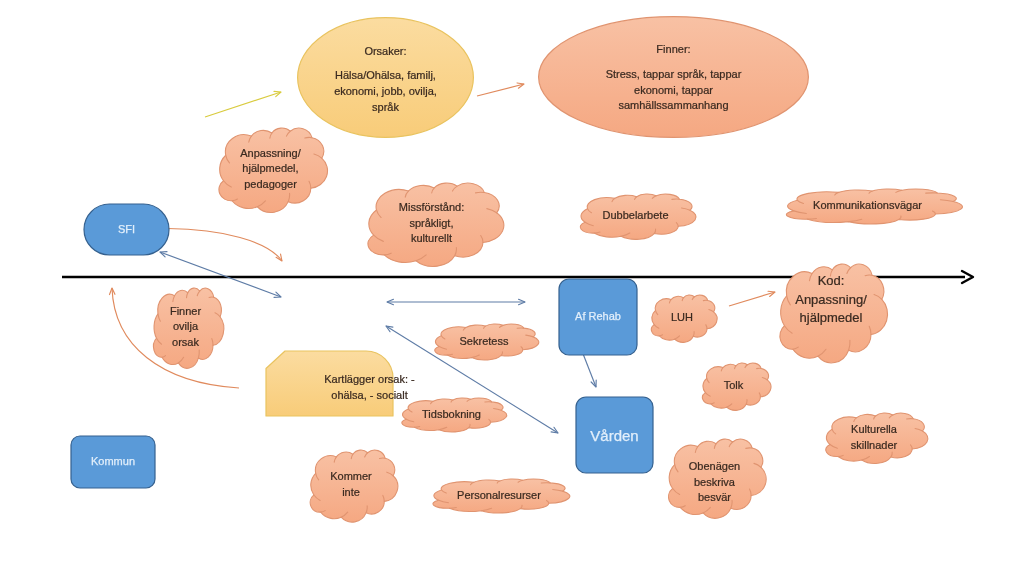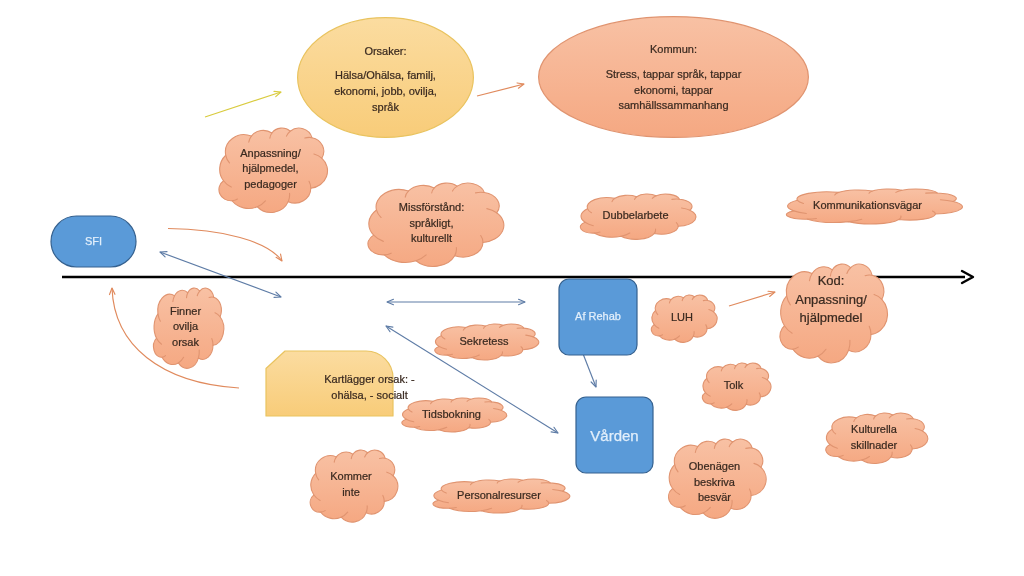--- a/index.html
+++ b/index.html
@@ -81,25 +81,25 @@
   <div class="shape" style="left: 538px; top: 16px; width: 271px; height: 122px;">
       <svg width="271" height="122" viewBox="0 0 271 122">
         <defs>
           <linearGradient id="g2" x1="0" y1="0" x2="0" y2="1">
             <stop offset="0" stop-color="#F8C1A4"></stop>
             <stop offset="1" stop-color="#F5A882"></stop>
           </linearGradient>
         </defs>
         <ellipse cx="135.5" cy="61" rx="134.9" ry="60.4" fill="url(#g2)" stroke="#E09470" stroke-width="1.2"></ellipse>
       </svg>
-    <div class="txt dark" style="font-size: 11px; transform: translate(0px, 1px);"><span style="display: block;"><span>Kommun:</span><span style="display: block; height: 9px;"></span><span>Stress, tappar språk, tappar
+    <div class="txt dark" style="font-size: 11px; transform: translate(0px, 1px);"><span style="display: block;"><span>Finner:</span><span style="display: block; height: 9px;"></span><span>Stress, tappar språk, tappar
 ekonomi, tappar
 samhällssammanhang</span></span></div>
   </div>
-  <div class="shape" style="left: 51px; top: 204px; width: 85px; height: 51px; margin-top: 12px;">
+  <div class="shape" style="left: 84px; top: 204px; width: 85px; height: 51px;">
       <svg width="85" height="51" viewBox="0 0 85 51">
         <defs>
           <linearGradient id="g3" x1="0" y1="0" x2="0" y2="1">
             <stop offset="0" stop-color="#5A9AD8"></stop>
             <stop offset="1" stop-color="#5A9AD8"></stop>
           </linearGradient>
         </defs>
         <path d="M25.5,0 H59.5 A25.5,25.5 0 0 1 59.5,51 H25.5 A25.5,25.5 0 0 1 25.5,0 Z" fill="url(#g3)" stroke="#35618F" stroke-width="1.2" stroke-linejoin="round"></path>
       </svg>
     <div class="txt light" style="font-size: 11px;">SFI</div>
@@ -221,20 +221,32 @@
             <stop offset="1" stop-color="#F5A882"></stop>
           </linearGradient>
         </defs>
         <g>
           <path d="M3900,14370C3446,11035 4379,7631 6327,5515C8275,3399 10921,2915 13211,4256C14936,1007 18267,278 20653,2626C21376,1177 22532,236 23812,54C25091,-127 26365,469 27292,1685C28570,176 30335,-319 31949,378C33562,1075 34793,2862 35195,5096C36886,5556 38309,7103 39015,9248C39722,11392 39625,13870 38755,15900C40661,18382 41335,22145 40482,25543C39629,28941 37403,31356 34779,31731C34758,34396 33746,36865 32091,38291C30435,39717 28362,39907 26581,38795C25698,41710 23785,43806 21509,44352C19233,44898 16910,43817 15353,41487C12122,43429 8338,42131 6163,38335C4243,38560 2441,37048 1733,34615C1024,32182 1576,29407 3091,27789C960,23632 1299,17993 3897,14367Z" transform="scale(0.002662037037037037,0.0007638888888888889)" fill="url(#g12)" stroke="#E09470" stroke-width="1.1" vector-effect="non-scaling-stroke" stroke-linejoin="round"></path>
           <path d="M3900,14370C4101,15849 4566,17239 5254,18417M13211,4256C12699,5220 12368,6340 12248,7519M20653,2626C20252,3431 20002,4358 19924,5326M27292,1685C26691,2393 26228,3290 25943,4298M35195,5096C34339,4863 33454,4920 32618,5262M38755,15900C37953,14856 36976,14097 35908,13687M34779,31731C34789,30444 34567,29172 34131,28028M26581,38795C27003,37401 27168,35887 27061,34385M15353,41487C16509,40791 17523,39719 18306,38363M6163,38335C6874,38251 7559,37932 8158,37405M3091,27789C3816,29202 4784,30352 5910,31135" transform="scale(0.002662037037037037,0.0007638888888888889)" fill="none" stroke="#E09470" stroke-width="1.1" vector-effect="non-scaling-stroke" stroke-linecap="round"></path>
         </g>
       </svg>
     <div class="txt dark" style="font-size: 11px; transform: translate(-4px, 0px);">Tidsbokning</div>
   </div>
+  <div class="shape" style="left: 71px; top: 436px; width: 84px; height: 52px;">
+      <svg width="84" height="52" viewBox="0 0 84 52">
+        <defs>
+          <linearGradient id="g13" x1="0" y1="0" x2="0" y2="1">
+            <stop offset="0" stop-color="#5A9AD8"></stop>
+            <stop offset="1" stop-color="#5A9AD8"></stop>
+          </linearGradient>
+        </defs>
+        <path d="M9,0 H75 A9,9 0 0 1 84,9 V43 A9,9 0 0 1 75,52 H9 A9,9 0 0 1 0,43 V9 A9,9 0 0 1 9,0 Z" fill="url(#g13)" stroke="#35618F" stroke-width="1.2" stroke-linejoin="round"></path>
+      </svg>
+    <div class="txt light" style="font-size: 11px;">Kommun</div>
+  </div>
   <div class="shape" style="left: 307px; top: 450px; width: 96px; height: 70px;">
       <svg width="96" height="70" viewBox="0 0 96 70">
         <defs>
           <linearGradient id="g14" x1="0" y1="0" x2="0" y2="1">
             <stop offset="0" stop-color="#F8C1A4"></stop>
             <stop offset="1" stop-color="#F5A882"></stop>
           </linearGradient>
         </defs>
         <g>
           <path d="M3900,14370C3446,11035 4379,7631 6327,5515C8275,3399 10921,2915 13211,4256C14936,1007 18267,278 20653,2626C21376,1177 22532,236 23812,54C25091,-127 26365,469 27292,1685C28570,176 30335,-319 31949,378C33562,1075 34793,2862 35195,5096C36886,5556 38309,7103 39015,9248C39722,11392 39625,13870 38755,15900C40661,18382 41335,22145 40482,25543C39629,28941 37403,31356 34779,31731C34758,34396 33746,36865 32091,38291C30435,39717 28362,39907 26581,38795C25698,41710 23785,43806 21509,44352C19233,44898 16910,43817 15353,41487C12122,43429 8338,42131 6163,38335C4243,38560 2441,37048 1733,34615C1024,32182 1576,29407 3091,27789C960,23632 1299,17993 3897,14367Z" transform="scale(0.0022222222222222222,0.0016203703703703703)" fill="url(#g14)" stroke="#E09470" stroke-width="1.1" vector-effect="non-scaling-stroke" stroke-linejoin="round"></path>

